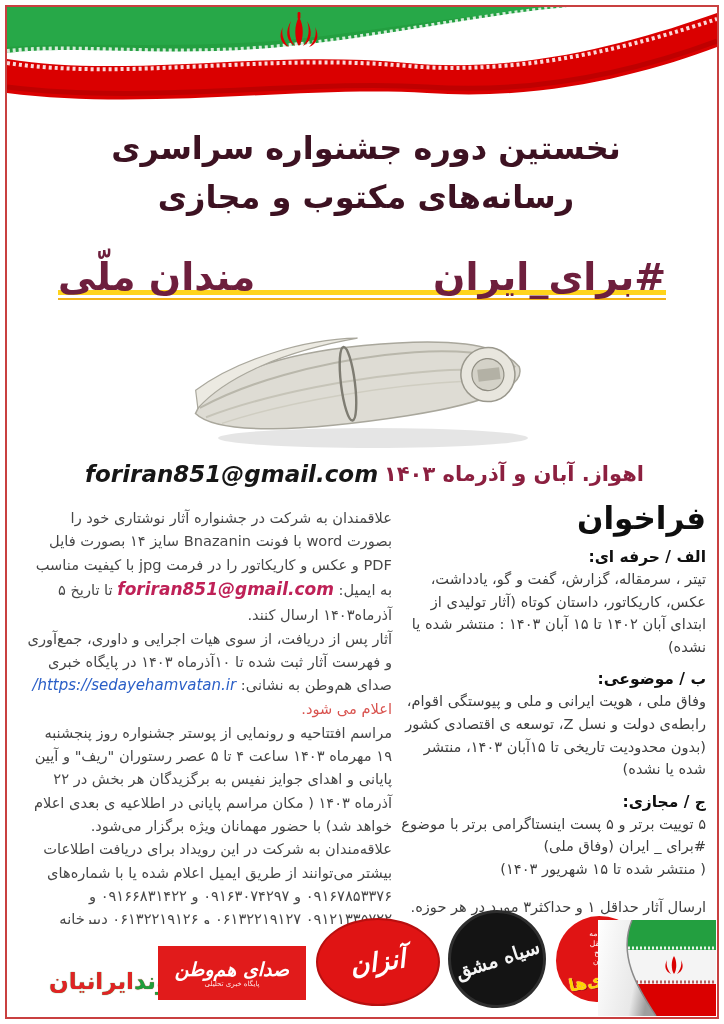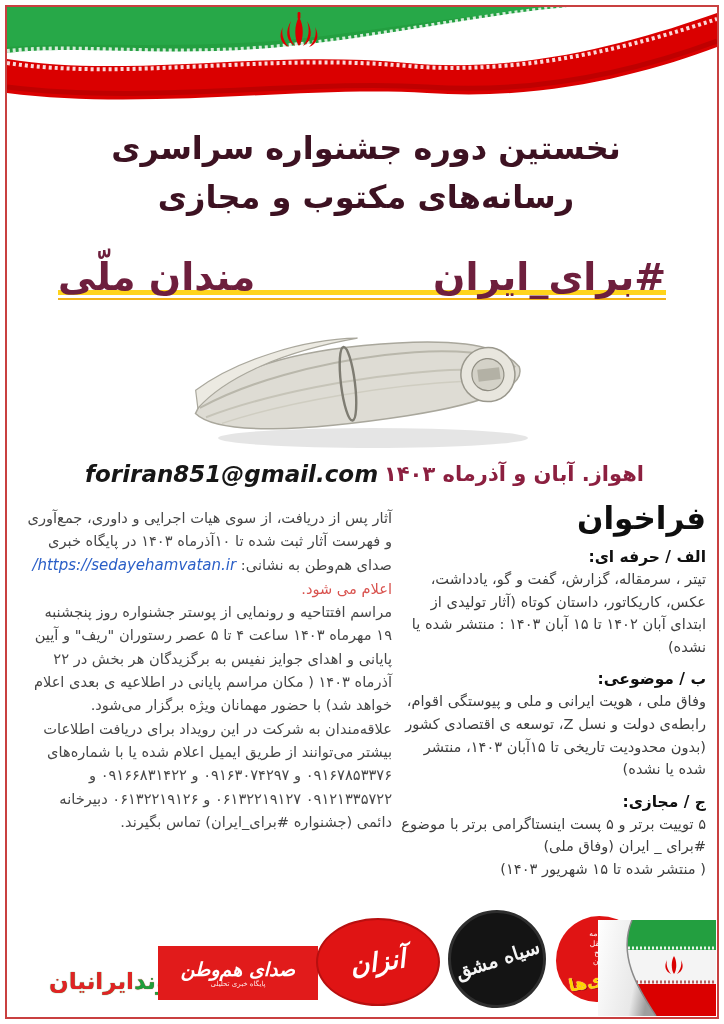--- a/index.html
+++ b/index.html
@@ -48,21 +48,21 @@
   .sec-title{font-size:15.5px;font-weight:bold;color:#101010;margin:12px 0 2px 0;}
   .sec-body{font-size:14.6px;line-height:1.55;color:#3e3e3e;margin:0;}
   .rules{margin-top:14px;font-size:14.6px;line-height:1.7;color:#3e3e3e;}
 
   
   .footer{position:absolute;left:8px;right:8px;bottom:8px;height:92px;background:#fff;z-index:10;}
   .logo{position:absolute;}
   .logo-payvand{left:6px;bottom:22px;font-size:23px;font-weight:bold;direction:rtl;white-space:nowrap;margin-left:35px;}
   .logo-payvand .green{color:#1f9d3a;text-shadow:0 0 1px #c22;}
   .logo-payvand .red{color:#e02424;text-shadow:0 0 1px #1f9d3a;}
-  .logo-sedaye{left:150px;bottom:16px;width:160px;height:54px;background:#e11b1b;color:#fff;
+  .logo-sedaye{left:150px;bottom:16px;width:148px;height:54px;background:#e11b1b;color:#fff;
     display:flex;flex-direction:column;align-items:center;justify-content:center;direction:rtl;}
   .logo-sedaye .main{font-size:19px;font-weight:bold;font-style:italic;}
   .logo-sedaye .sub{font-size:7px;opacity:.9;}
   .logo-anzan{left:308px;bottom:10px;width:120px;height:84px;background:#e01414;border-radius:50%;
     border:2px solid #b80f0f;display:flex;align-items:center;justify-content:center;}
   .logo-anzan .main{color:#fff;font-size:26px;font-weight:bold;font-style:italic;transform:rotate(-8deg);
     font-family:"DejaVu Serif","Liberation Serif",serif;}
   .logo-siah{left:440px;bottom:8px;width:92px;height:92px;background:#141414;border-radius:50%;
     border:3px solid #2e2e2e;display:flex;align-items:center;justify-content:center;}
   .logo-siah .main{color:#f5f5f5;font-size:19px;font-weight:bold;transform:rotate(-18deg);
@@ -135,34 +135,39 @@
     </g>
   </svg>
 </div>
 
 <div class="contact-row">
   <span class="contact-email">foriran851@gmail.com</span>
   <span class="contact-date">اهواز. آبان و آذرماه ۱۴۰۳</span>
 </div>
 
 <div class="left-col">
+  <p><span>علاقمندان به شرکت در جشنواره آثار نوشتاری خود را بصورت word با فونت Bnazanin سایز ۱۴ بصورت فایل PDF و عکس و کاریکاتور را در فرمت jpg با کیفیت مناسب به ایمیل: </span><span class="inline-email">foriran851@gmail.com</span><span> تا تاریخ ۵ آذرماه۱۴۰۳ ارسال کنند.</span></p>
   <p><span>آثار پس از دریافت، از سوی هیات اجرایی و داوری، جمع‌آوری و فهرست آثار ثبت شده تا ۱۰آذرماه ۱۴۰۳ در پایگاه خبری صدای هم‌وطن به نشانی: </span><span class="inline-url">https://sedayehamvatan.ir/</span><span class="inline-red"> اعلام می شود.</span></p>
   <p>مراسم افتتاحیه و رونمایی از پوستر جشنواره روز پنجشنبه ۱۹ مهرماه ۱۴۰۳  ساعت ۴ تا ۵ عصر رستوران "ریف"  و آیین پایانی و اهدای جوایز نفیس به برگزیدگان هر بخش  در ۲۲ آذرماه ۱۴۰۳ ( مکان مراسم پایانی در اطلاعیه ی بعدی اعلام خواهد شد) با حضور مهمانان ویژه برگزار می‌شود.</p>
   <p>علاقه‌مندان به شرکت در این رویداد برای دریافت اطلاعات بیشتر می‌توانند از طریق ایمیل اعلام شده یا با شماره‌های ۰۹۱۶۷۸۵۳۳۷۶ و ۰۹۱۶۳۰۷۴۲۹۷ و ۰۹۱۶۶۸۳۱۴۲۲ و ۰۹۱۲۱۳۳۵۷۲۲  ۰۶۱۳۲۲۱۹۱۲۷  و  ۰۶۱۳۲۲۱۹۱۲۶ دبیرخانه دائمی (جشنواره #برای_ایران)  تماس بگیرند.</p>
 </div>
 
 <div class="right-col">
   <h2 class="call-heading">فراخوان</h2>
   <div class="sec-title">الف / حرفه ای:</div>
   <p class="sec-body">تیتر ، سرمقاله، گزارش، گفت و گو، یادداشت، عکس، کاریکاتور، داستان کوتاه (آثار تولیدی از ابتدای آبان ۱۴۰۲ تا ۱۵ آبان ۱۴۰۳ : منتشر شده یا نشده)</p>
   <div class="sec-title">ب / موضوعی:</div>
   <p class="sec-body">وفاق ملی ، هویت ایرانی و ملی و پیوستگی اقوام، رابطه‌ی دولت و نسل Z، توسعه ی اقتصادی کشور (بدون محدودیت تاریخی تا ۱۵آبان ۱۴۰۳، منتشر شده یا نشده)</p>
   <div class="sec-title">ج / مجازی:</div>
   <p class="sec-body">۵ توییت برتر و ۵ پست اینستاگرامی برتر با موضوع #برای _ ایران (وفاق ملی)</p>
   <p class="sec-body">( منتشر شده تا ۱۵ شهریور ۱۴۰۳)</p>
+  <div class="rules">
+    <div>ارسال آثار حداقل ۱ و حداکثر۳ مورد  در هر حوزه.</div>
+    <div>هر فرد می‌تواند در ۳حوزه اقدام به ارسال اثر کند.</div>
+  </div>
 </div>
 
 <div class="footer">
   <div class="logo logo-payvand">
     <span class="green">پیوند</span><span class="red">ایرانیان</span>
   </div>
   <div class="logo logo-sedaye">
     <span class="main">صدای هم‌وطن</span>
     <span class="sub">پایگاه خبری تحلیلی</span>
   </div>

